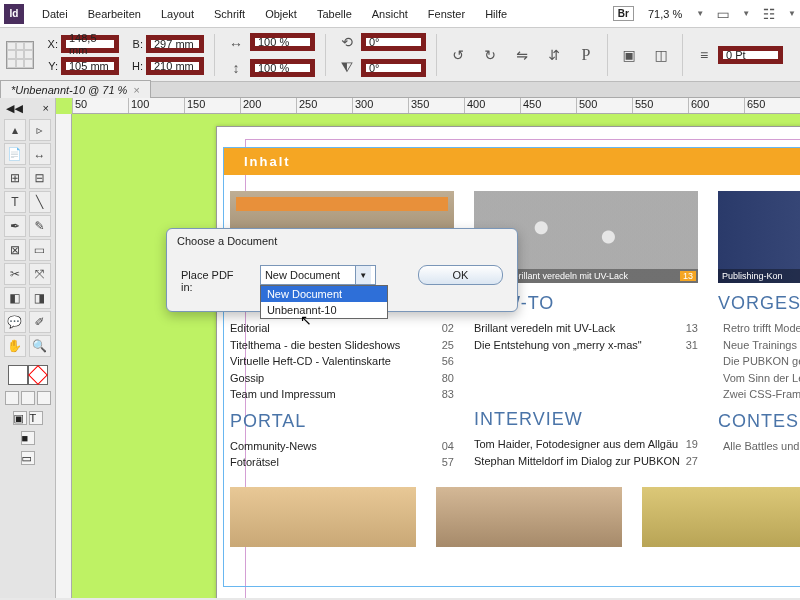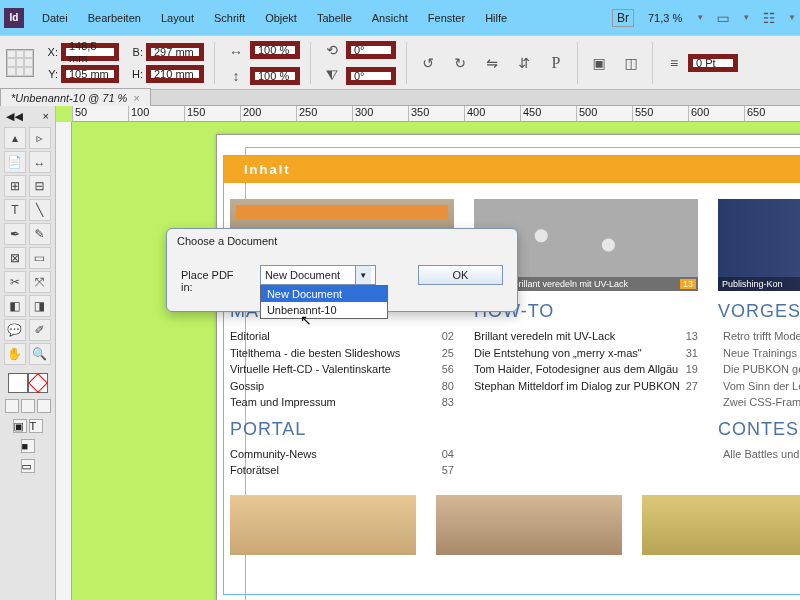--- a/index.html
+++ b/index.html
@@ -1,31 +1,31 @@
 <!DOCTYPE html>
 <html><head>
 <meta charset="utf-8">
 <style>
 *{box-sizing:border-box;margin:0;padding:0;font-family:Tahoma,Arial,sans-serif;font-size:11px;color:#222}
 body{background:#e8e8e8;width:800px;height:600px;overflow:hidden;position:relative}
-.menubar{background:#7dd3fc;height:36px;display:flex;align-items:center;padding:4px 4px;border-bottom:1px solid #ccc}
+.menubar{background:#ffffff;height:28px;display:flex;align-items:center;padding:4px 4px;border-bottom:1px solid #ccc}
 .app-icon{width:20px;height:20px;background:#4a2e5e;color:#fff;font-weight:bold;font-size:10px;display:flex;align-items:center;justify-content:center;margin-right:8px}
 .menu-item{padding:0 10px;cursor:default}
 .menubar-right{margin-left:auto;display:flex;align-items:center;gap:8px}
-.br-badge{border:1px solid #999;padding:1px 4px;font-weight:normal;font-size:12px}
+.br-badge{border:1px solid #999;padding:1px 4px;font-weight:bold;font-size:10px}
 .zoom-display{padding:0 6px}
 .tri{font-size:8px;color:#666}
 .option-bar{background:#ededed;height:54px;border-bottom:1px solid #bbb;display:flex;align-items:center;padding:0 6px;gap:10px}
 .ref-grid{width:28px;height:28px;border:1px solid #999;display:grid;grid-template-columns:1fr 1fr 1fr;grid-template-rows:1fr 1fr 1fr}
 .ref-grid span{border:1px solid #ccc}
 .field-col{display:flex;flex-direction:column;gap:4px}
 .field-row{display:flex;align-items:center;gap:3px}
 .field-row label{width:14px;text-align:right}
 .numbox{width:58px;height:18px;border:5px solid #7f1d1d;background:#fff;padding:0 3px;display:flex;align-items:center}
-.pct{width:50px}
+.pct{width:65px}
 .sep{width:1px;height:42px;background:#ccc}
 .icon-btn{width:22px;height:22px;border:1px solid transparent;display:flex;align-items:center;justify-content:center;font-size:14px;color:#555}
 .doc-tab-bar{background:#d9d9d9;height:16px;display:flex;align-items:center;border-bottom:1px solid #aaa}
 .doc-tab{background:#eee;height:20px;padding:0 10px;display:flex;align-items:center;border:1px solid #aaa;border-bottom:none;font-style:italic;font-size:11px}
 .doc-tab .x{margin-left:6px;color:#888}
 .workspace{display:flex;height:500px}
 .tool-panel{width:56px;background:#e4e4e4;border-right:1px solid #bbb;padding:4px 4px;display:flex;flex-direction:column;gap:2px}
 .tool-header{font-size:9px;color:#777;display:flex;justify-content:space-between;padding:0 2px 2px}
 .tool-grid{display:grid;grid-template-columns:1fr 1fr;gap:2px}
 .tool{width:22px;height:22px;border:1px solid #ccc;background:#eee;display:flex;align-items:center;justify-content:center;font-size:12px;color:#444}
@@ -64,21 +64,21 @@
 .dialog{position:absolute;top:228px;left:166px;width:352px;background:#f2f2f2;border:1px solid #7a96b8;border-radius:6px;box-shadow:0 4px 12px rgba(0,0,0,.25)}
 .dialog-title{padding:6px 10px;font-size:11px}
 .dialog-body{padding:12px 14px 18px;display:flex;align-items:flex-start;gap:18px}
 .dlabel{padding-top:4px}
 .combo{position:relative;width:128px}
 .combo-box{height:20px;border:1px solid #7a96b8;background:#fff;display:flex;align-items:center;padding:0 4px;justify-content:space-between}
 .combo-btn{width:16px;height:18px;background:#e4ecf6;border-left:1px solid #7a96b8;display:flex;align-items:center;justify-content:center;font-size:8px}
 .combo-list{position:absolute;top:20px;left:0;width:128px;border:1px solid #666;background:#fff}
 .combo-opt{padding:2px 6px;font-size:11px}
 .combo-opt.sel{background:#2e6fd8;color:#fff}
-.ok-btn{width:94px;height:20px;border:1px solid #7a96b8;background:linear-gradient(#fefefe,#dbe6f2);border-radius:0;display:flex;align-items:center;justify-content:center;margin-left:24px}
+.ok-btn{width:94px;height:20px;border:1px solid #7a96b8;background:linear-gradient(#fefefe,#dbe6f2);border-radius:9px;display:flex;align-items:center;justify-content:center;margin-left:24px}
 .cursor{position:absolute;top:312px;left:300px;font-size:14px;color:#000;pointer-events:none}
 </style>
 </head>
 <body>
 
 <div class="menubar">
   <div class="app-icon">Id</div>
   <div class="menu-item">Datei</div>
   <div class="menu-item">Bearbeiten</div>
   <div class="menu-item">Layout</div>
@@ -289,20 +289,21 @@
               </div>
             <div class="section-title">HOW-TO</div>
             <div class="toc-row">
                 <span>Brillant veredeln mit UV-Lack</span>
                 <span>13</span>
               </div>
             <div class="toc-row">
                 <span>Die Entstehung von „merry x-mas"</span>
                 <span>31</span>
               </div>
+            <div class="section-title" style="margin-top:56px">INTERVIEW</div>
             <div class="toc-row">
                 <span>Tom Haider, Fotodesigner aus dem Allgäu</span>
                 <span>19</span>
               </div>
             <div class="toc-row">
                 <span>Stephan Mitteldorf im Dialog zur PUBKON</span>
                 <span>27</span>
               </div>
           </div>
           <div class="col" style="max-width:110px">

